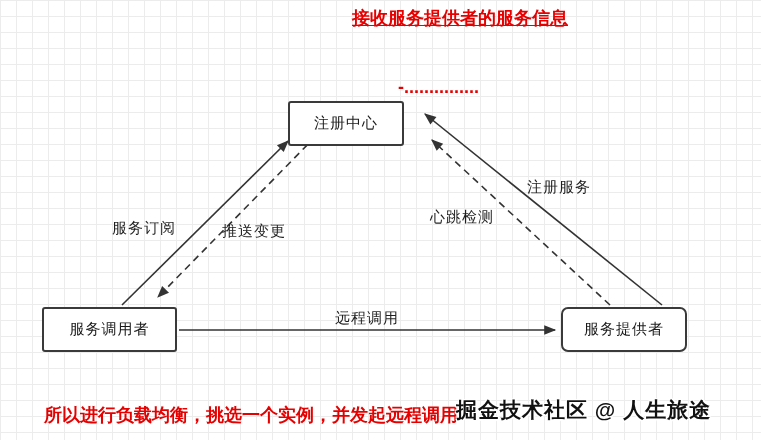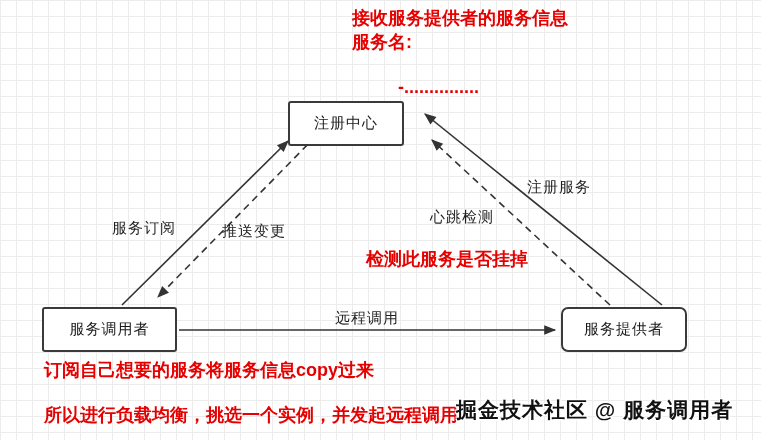--- a/index.html
+++ b/index.html
@@ -20,21 +20,21 @@
   .node-registry{left:288px;top:101px;width:116px;height:45px;}
   .node-consumer{left:42px;top:307px;width:135px;height:45px;}
   .node-provider{left:561px;top:307px;width:126px;height:45px;border-radius:7px;}
   .edge-label{position:absolute;font-size:15px;color:#1f1f1f;letter-spacing:1px;}
   .lbl-subscribe{left:112px;top:199px;margin-top:20px;}
   .lbl-push{left:222px;top:222px;}
   .lbl-register{left:527px;top:178px;}
   .lbl-heartbeat{left:430px;top:208px;}
   .lbl-rpc{left:335px;top:309px;}
   .red{position:absolute;color:#e60000;font-size:18px;font-weight:bold;white-space:nowrap;}
-  .red-top1{left:352px;top:6px;}
+  .red-top1{left:352px;top:6px;text-decoration:underline;}
   .red-top2{left:352px;top:30px;}
   .red-top3{left:398px;top:54px;}
   .red-top4{left:398px;top:77px;}
   .red-mid{left:366px;top:247px;}
   .red-b1{left:44px;top:358px;}
   .red-b2{left:44px;top:381px;}
   .red-b3{left:44px;top:403px;}
   .watermark{
     position:absolute;left:456px;top:396px;font-size:21px;font-weight:bold;color:#111;
     letter-spacing:1px;white-space:nowrap;
@@ -74,23 +74,20 @@
     <span>服务提供者</span>
   </div>
 
   <span class="edge-label lbl-subscribe">服务订阅</span>
   <span class="edge-label lbl-push">推送变更</span>
   <span class="edge-label lbl-register">注册服务</span>
   <span class="edge-label lbl-heartbeat">心跳检测</span>
   <span class="edge-label lbl-rpc">远程调用</span>
 
   <div class="red red-top1">接收服务提供者的服务信息</div>
-  <div class="red red-top2">服务名:</div>
   <div class="red red-top4">-...............</div>
 
-  <div class="red red-mid">检测此服务是否挂掉</div>
 
-  <div class="red red-b1">订阅自己想要的服务将服务信息copy过来</div>
   <div class="red red-b3">所以进行负载均衡，挑选一个实例，并发起远程调用</div>
 
-  <div class="watermark">掘金技术社区 @ 服务调用者</div>
+  <div class="watermark">掘金技术社区 @ 人生旅途</div>
 
 </div>
 
 </body></html>

